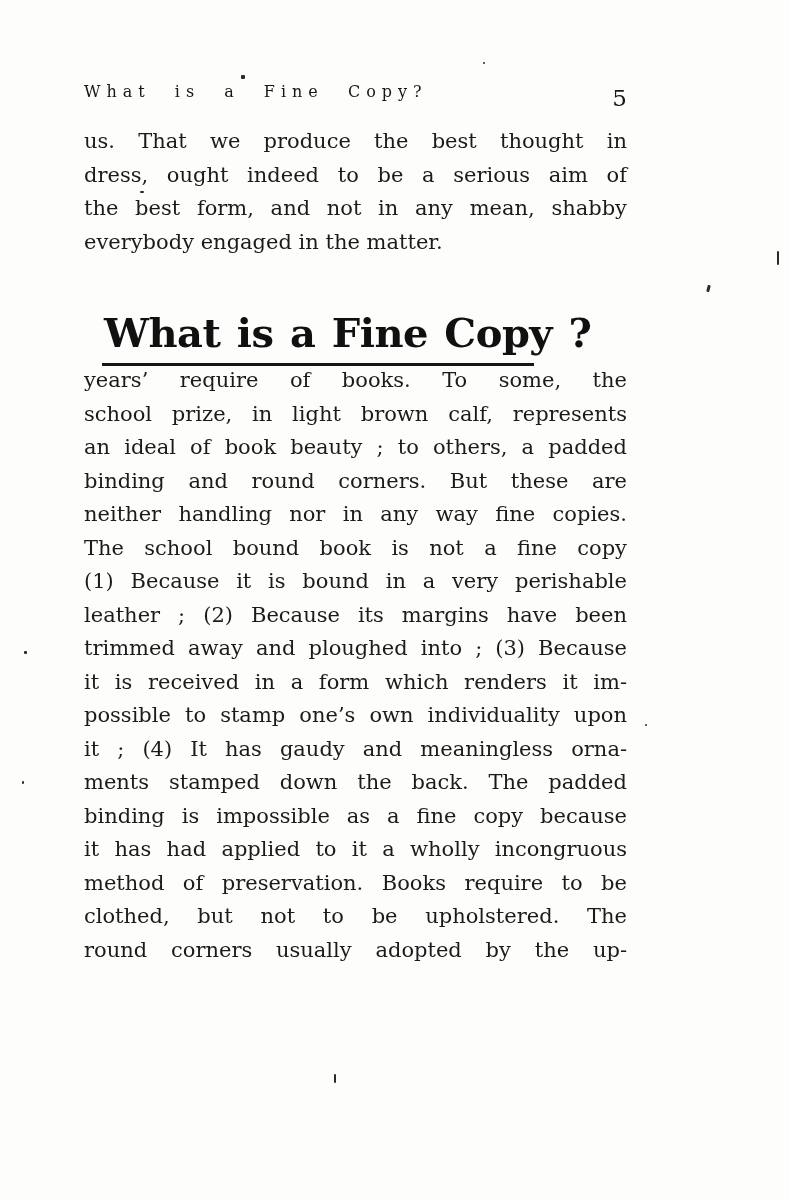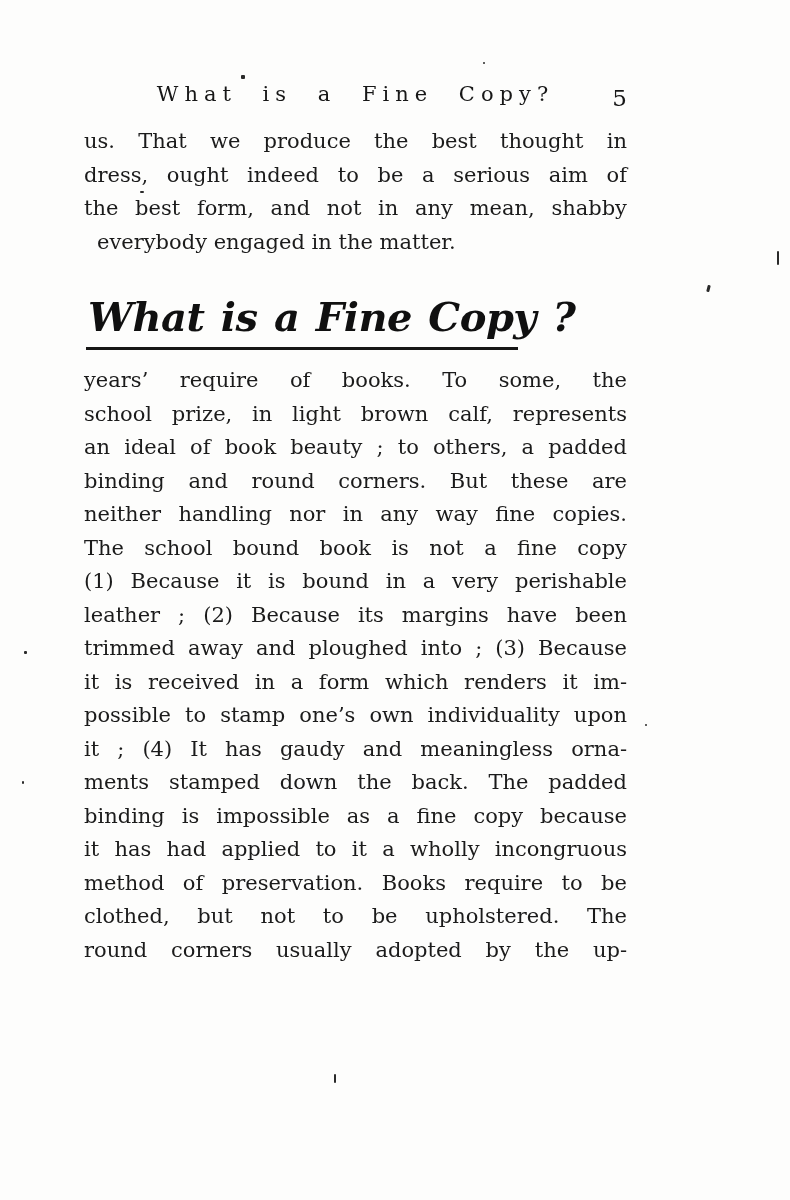--- a/index.html
+++ b/index.html
@@ -8,22 +8,21 @@
     width:790px;height:1200px;
     background:#fdfdfc;
     font-family:"DejaVu Serif","Liberation Serif",serif;
     color:#1b1b1b;
     overflow:hidden;
     margin:0 auto;
   }
   
   .running-header{position:absolute;left:84px;top:82px;width:543px;height:34px;}
   .rh-title{
-    text-align:center;
-    font-size:21px;
+    font-size:16px;
     letter-spacing:6px;
     word-spacing:13px;
     white-space:nowrap;
     color:#171717;
   }
   .rh-page{
     position:absolute;right:0px;top:3px;
     font-size:23px;
     color:#171717;
   }
@@ -31,29 +30,28 @@
   .para{position:absolute;left:84px;width:543px;}
   .para-continuation{top:125px;}
   .para-main{top:364px;}
   .line{
     font-size:21px;
     line-height:33.5px;
     text-align:justify;
     text-align-last:justify;
     white-space:normal;
   }
-  .line.para-end{text-align-last:left;margin-left:13px;}
+  .line.para-end{text-align-last:left;}
   .line.indent{text-indent:38px;}
   
   .heading-wrap{position:absolute;left:86px;top:294px;}
   .section-heading{
-    margin:0;
+    margin:16px;
     display:block;
     width:430px;
-    font-style:italic;
     font-weight:bold;
     font-size:40px;
     line-height:1.16;
     letter-spacing:-0.5px;
     word-spacing:3px;
     white-space:nowrap;
     color:#101010;
     border-bottom:3px solid #161616;
     padding:0 0 7px 2px;
   }

